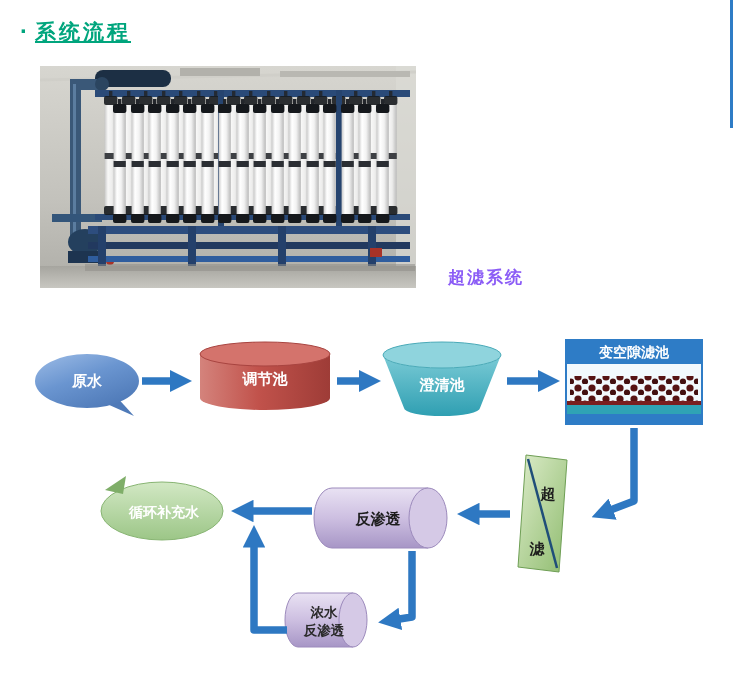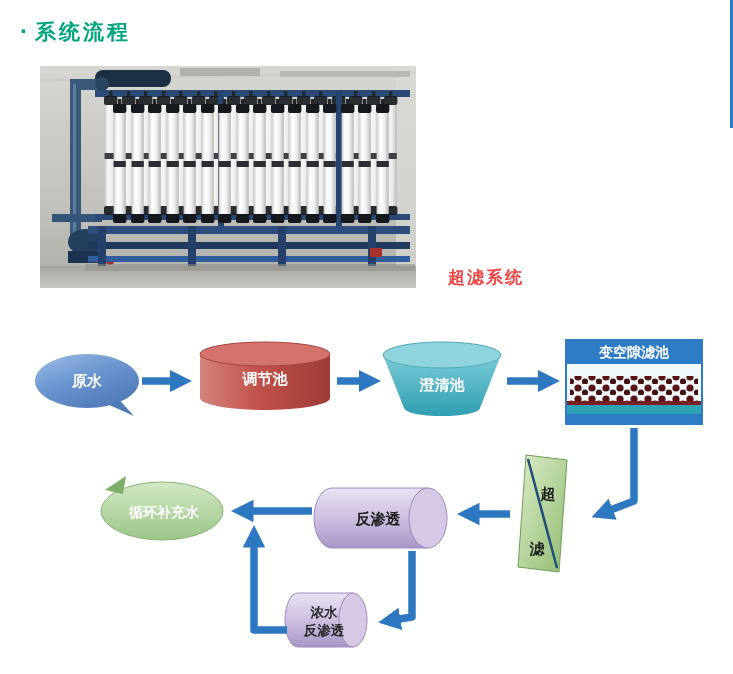--- a/index.html
+++ b/index.html
@@ -8,29 +8,29 @@
     background:#ffffff;
     font-family:"Liberation Sans", sans-serif;
   }
   .title-row{
     position:absolute;left:20px;top:18px;
     display:flex;align-items:baseline;gap:7px;
     color:#00a57d;
   }
   .title-row .bullet{font-size:24px;font-weight:700;line-height:1;}
   .title-row h1{
-    margin:0;font-size:21px;font-weight:700;letter-spacing:3px;color:#00a57d;
+    margin:0;font-size:21px;font-weight:700;letter-spacing:3px;color:#00a57d;text-decoration:underline;
   }
   .photo-wrap{
     position:absolute;left:40px;top:66px;width:376px;height:222px;
   }
   .photo-wrap svg{display:block;width:100%;height:100%;}
   .photo-caption{
     position:absolute;left:448px;top:266px;
-    color:#ef4444;font-size:17px;font-weight:700;letter-spacing:2px;
+    color:#8b5cf6;font-size:17px;font-weight:700;letter-spacing:2px;
   }
   .edge-line{
     position:absolute;right:0;top:0;width:3px;height:128px;background:#2e7cc6;
   }
   .flow-wrap{position:absolute;left:0;top:318px;width:733px;height:356px;}
   .flow-wrap svg{display:block;width:100%;height:100%;}
   svg text{font-family:"Liberation Sans", sans-serif;}
   .wlabel{fill:#ffffff;font-weight:700;font-size:15px;}
   .wlabel-sm{fill:#ffffff;font-weight:700;font-size:14px;}
   .dlabel{fill:#1c1c1c;font-weight:600;font-size:15px;}

